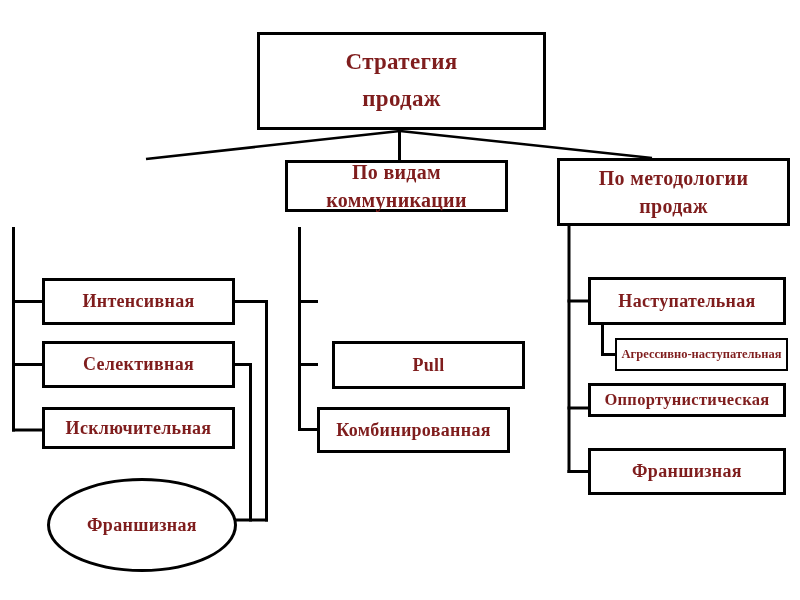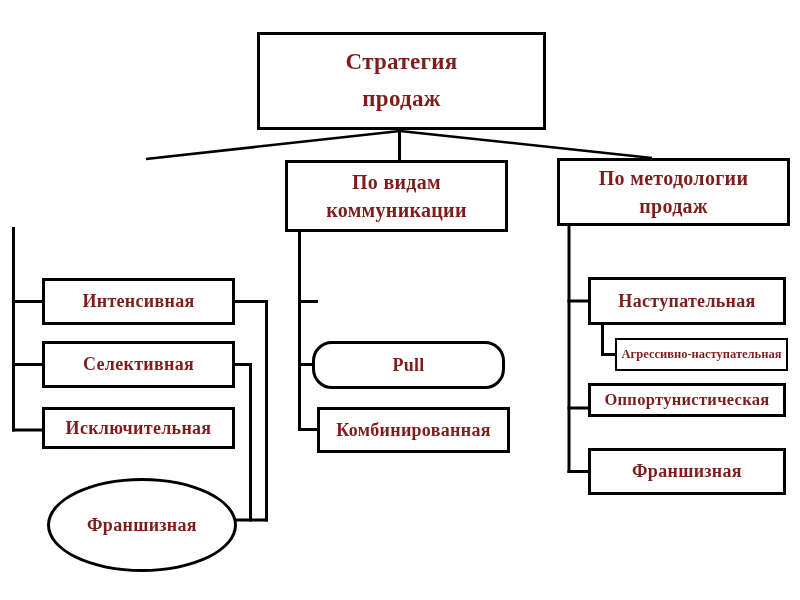--- a/index.html
+++ b/index.html
@@ -37,31 +37,31 @@
     justify-content: center;
     white-space: pre-line;
     letter-spacing: 0.3px;
     z-index: 2;
   }
   .root-node {
     left: 257px; top: 32px; width: 289px; height: 98px;
     font-size: 23px; line-height: 1.6;
   }
   .branch-1 { left: 12px;  top: 160px; width: 223px; height: 68px; font-size: 20px; }
-  .branch-2 { left: 285px; top: 160px; width: 223px; height: 72px; font-size: 20px; line-height: 1.4; }
+  .branch-2 { left: 285px; top: 160px; width: 223px; height: 52px; font-size: 20px; line-height: 1.4; }
   .branch-3 { left: 557px; top: 158px; width: 233px; height: 68px; font-size: 20px; line-height: 1.4; }
 
   .leaf { font-size: 18px; }
   .l-intensive  { left: 42px; top: 278px; width: 193px; height: 47px; }
   .l-selective  { left: 42px; top: 341px; width: 193px; height: 47px; }
   .l-exclusive  { left: 42px; top: 407px; width: 193px; height: 42px; }
   .l-franchise  { left: 47px; top: 478px; width: 190px; height: 94px; border-radius: 50%; }
 
   .m-push     { left: 317px; top: 278px; width: 193px; height: 47px; }
-  .m-pull     { left: 312px; top: 341px; width: 193px; height: 48px; border-radius: 20px; }
+  .m-pull     { left: 332px; top: 341px; width: 193px; height: 48px; }
   .m-combined { left: 317px; top: 407px; width: 193px; height: 46px; }
 
   .r-offensive     { left: 588px; top: 277px; width: 198px; height: 48px; }
   .r-aggressive    { left: 615px; top: 338px; width: 173px; height: 33px;
                      font-size: 12.5px; border-width: 2.5px; letter-spacing: 0; }
   .r-opportunistic { left: 588px; top: 383px; width: 198px; height: 34px; font-size: 16.5px; }
   .r-passive       { left: 588px; top: 448px; width: 198px; height: 47px; }
 </style>
 </head>
 <body>

